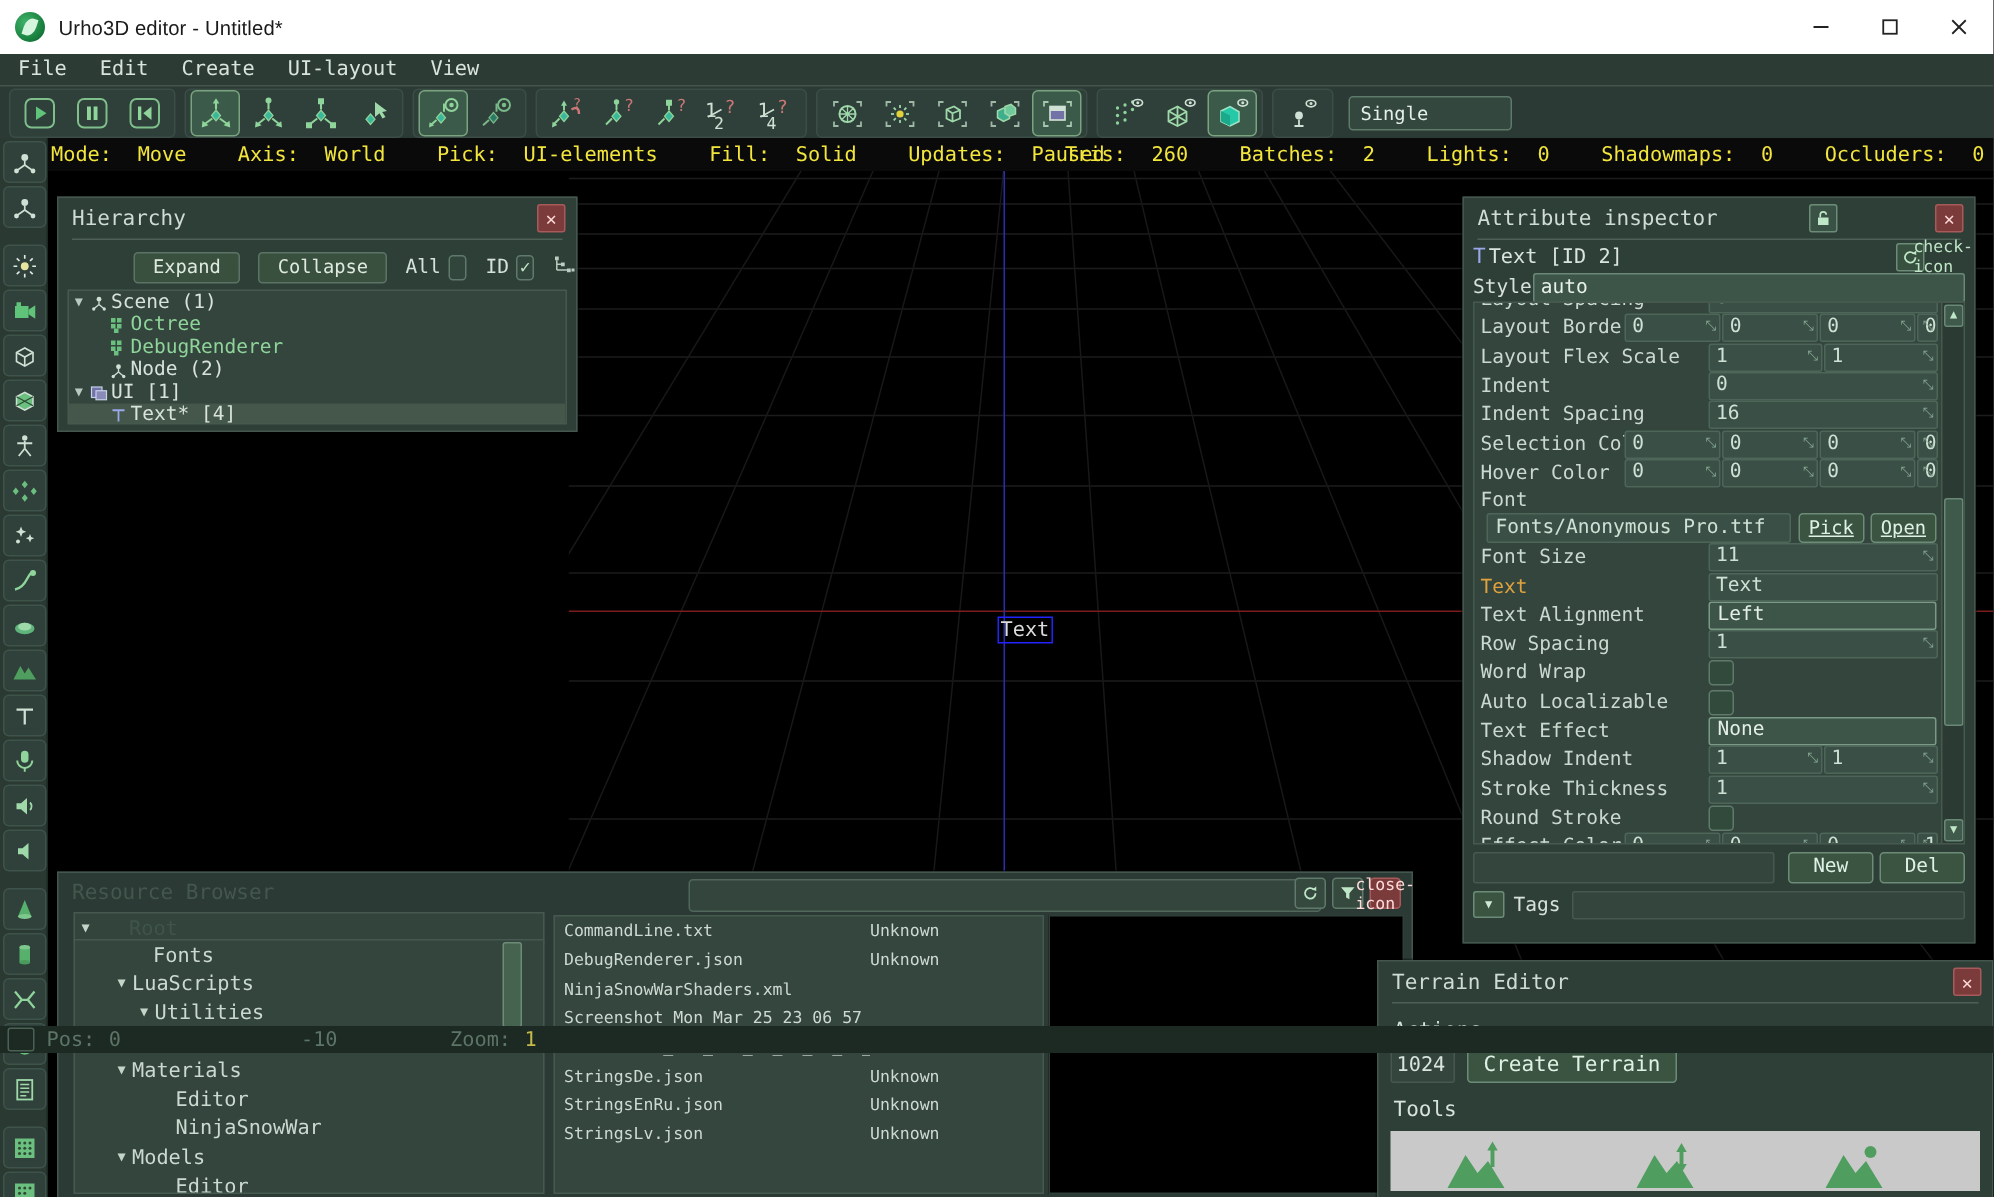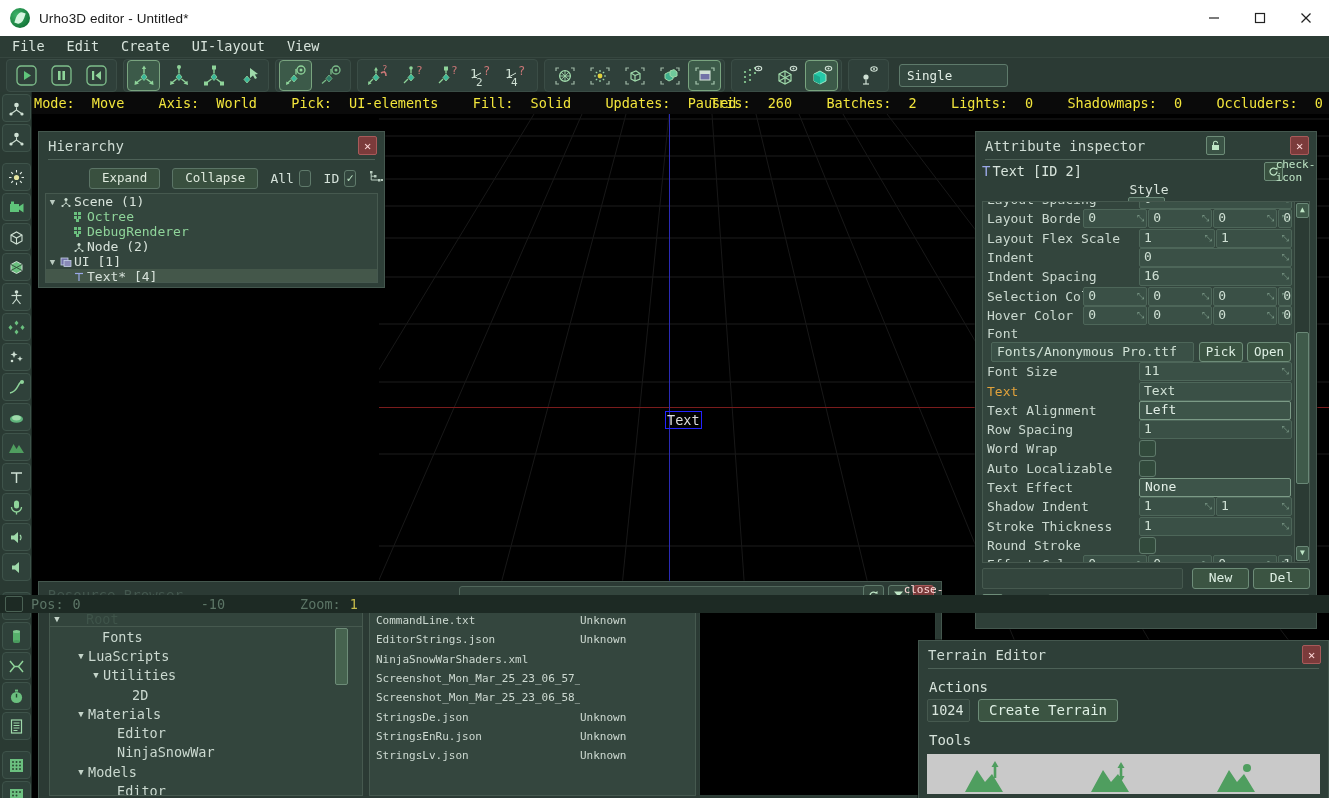--- a/index.html
+++ b/index.html
@@ -1,21 +1,21 @@
 <!DOCTYPE html>
 <html><head>
 <meta charset="utf-8">
 <style>
   html,body{margin:0;padding:0;}
   body{
     width:1329px;height:798px;overflow:hidden;
     font-family:"DejaVu Sans Mono","Liberation Mono",monospace;
     background:#000;
   }
-  #app{position:relative;width:1329px;height:613px;background:#e5e5e5;}
+  #app{position:relative;width:1329px;height:702px;background:#e5e5e5;}
 
   
   .titlebar{position:absolute;left:0;top:0;width:1329px;height:36px;background:#ffffff;display:flex;align-items:center;}
   .tb-icon{width:20px;height:20px;margin-left:10px;margin-right:9px;border-radius:50%;
            background:radial-gradient(circle at 35% 35%,#3fb46a,#167a3b 70%,#0c4a24);position:relative;}
   .tb-icon:after{content:"";position:absolute;left:6px;top:4px;width:8px;height:12px;border-radius:60% 0 60% 0;background:#d6f5df;transform:rotate(18deg);}
   .tb-title{font-family:"Liberation Sans",sans-serif;font-size:13.5px;color:#1b1b1b;letter-spacing:.1px;}
   .tb-ctrls{margin-left:auto;display:flex;height:36px;}
   .tb-btn{width:46px;height:36px;display:flex;align-items:center;justify-content:center;color:#222;font-size:13px;font-family:"Liberation Sans",sans-serif;}
   .tb-btn svg{display:block;}
@@ -80,42 +80,42 @@
   .ticon{width:14px;display:flex;align-items:center;justify-content:center;margin-right:1px;}
   .green{color:#8fd49a;}
   .white{color:#d8e3db;}
 
   
   #inspector{left:975px;top:131px;width:340px;height:496px;}
   .ins-node{height:22px;display:flex;align-items:center;padding:0 6px;color:#d9e5dd;font-size:13.5px;}
   .ins-node .tglyph{color:#9aa8e8;font-size:14px;margin-right:2px;}
   .iconbtn{width:17px;height:17px;border:1px solid #6d8c78;border-radius:2px;background:#38503f;
            display:flex;align-items:center;justify-content:center;color:#bfe6c6;font-size:11px;}
-  .style-row{display:flex;align-items:center;height:19px;padding-left:6px;flex-direction:column;}
+  .style-row{display:flex;align-items:center;height:19px;padding-left:6px;}
   .style-lbl{color:#d6e2da;font-size:13px;}
   .style-field{flex:1;margin-left:1px;margin-right:6px;height:18px;background:#3d5449;border:1px solid #6a8877;border-radius:2px;
                color:#e8f2ea;font-size:13px;line-height:17px;padding-left:4px;}
   .attr-area{position:relative;margin:0 6px;height:360px;overflow:hidden;background:#33453d;border:1px solid #46594f;}
   .arow{height:19.3px;display:flex;align-items:center;font-size:13px;color:#cbd9d0;}
   .arow .nm{width:152px;padding-left:4px;white-space:nowrap;overflow:hidden;}
   .arow .nm.hl{color:#e0a23c;}
   .vals{flex:1;display:flex;align-items:center;height:17px;margin-right:2px;}
   .vfield{height:17px;background:#3a5046;border:1px solid #4d6659;border-radius:2px;color:#cfe0d4;font-size:13px;
           line-height:16px;padding-left:4px;position:relative;flex:1;margin-right:1px;}
   .vfield.q{flex:0 0 auto;width:58px;}
   .vfield:after{content:"\2921";position:absolute;right:2px;top:0px;font-size:9px;color:#86a693;}
   .vfield.noarrow:after{content:"";}
   .vcheck{width:15px;height:15px;border:1px solid #5f7a6b;border-radius:3px;background:#324a3c;}
   .vcombo{flex:1;height:17px;background:#3d5449;border:1px solid #7b9a86;border-radius:2px;color:#e3efe7;font-size:13px;
           line-height:16px;padding-left:5px;margin-right:2px;}
   .fontrow{height:21px;display:flex;align-items:center;padding-left:8px;}
   .fontfield{flex:1;height:18px;background:#3a5046;border:1px solid #4d6659;border-radius:2px;color:#cfe0d4;font-size:13px;
              line-height:17px;padding-left:5px;margin-right:5px;}
   .minibtn{height:18px;border:1px solid #6d8c78;border-radius:3px;background:#3b5442;color:#dff0e4;font-size:12.5px;
-           padding:0 6px;line-height:17px;margin-right:4px;}
+           padding:0 6px;line-height:17px;margin-right:4px;text-decoration:underline;}
   .ascroll{position:absolute;right:0;top:0;width:14px;height:360px;background:#2b3b34;border-left:1px solid #46594f;}
   .ascroll .sb{position:absolute;left:1px;width:11px;background:#3f5a4a;border:1px solid #6a8877;border-radius:2px;}
   .ar-up{position:absolute;left:1px;top:1px;width:11px;height:13px;background:#3f5a4a;border:1px solid #6a8877;border-radius:2px;color:#bfe6c6;font-size:8px;text-align:center;line-height:12px;}
   .ar-dn{position:absolute;left:1px;bottom:1px;width:11px;height:13px;background:#3f5a4a;border:1px solid #6a8877;border-radius:2px;color:#bfe6c6;font-size:8px;text-align:center;line-height:12px;}
   .newdel{display:flex;align-items:center;height:22px;margin:4px 6px 0 6px;}
   .ndfield{flex:1;height:19px;background:#33453d;border:1px solid #46594f;border-radius:2px;margin-right:5px;}
   .ndbtn{width:55px;height:19px;border:1px solid #6d8c78;border-radius:3px;background:#3b5442;color:#dff0e4;font-size:13px;
          text-align:center;line-height:18px;margin-left:4px;}
   .tags{display:flex;align-items:center;height:20px;margin:4px 6px 0 6px;}
   .tagarrow{width:19px;height:16px;background:#3b5442;border:1px solid #6d8c78;border-radius:2px;color:#cfe7d5;font-size:8px;
@@ -1093,21 +1093,21 @@
         </div>
 
     </div>
     <div class="rb-vscroll"></div>
     <div class="rb-files">
       <div class="rf-row">
           <span class="rf-name">CommandLine.txt</span>
           <span class="rf-type">Unknown</span>
         </div>
       <div class="rf-row">
-          <span class="rf-name">EditorStrings.json</span>
+          <span class="rf-name">DebugRenderer.json</span>
           <span class="rf-type">Unknown</span>
         </div>
       <div class="rf-row">
           <span class="rf-name">NinjaSnowWarShaders.xml</span>
           <span class="rf-type"></span>
         </div>
       <div class="rf-row">
           <span class="rf-name">Screenshot_Mon_Mar_25_23_06_57_2019.p</span>
           <span class="rf-type"></span>
         </div>

